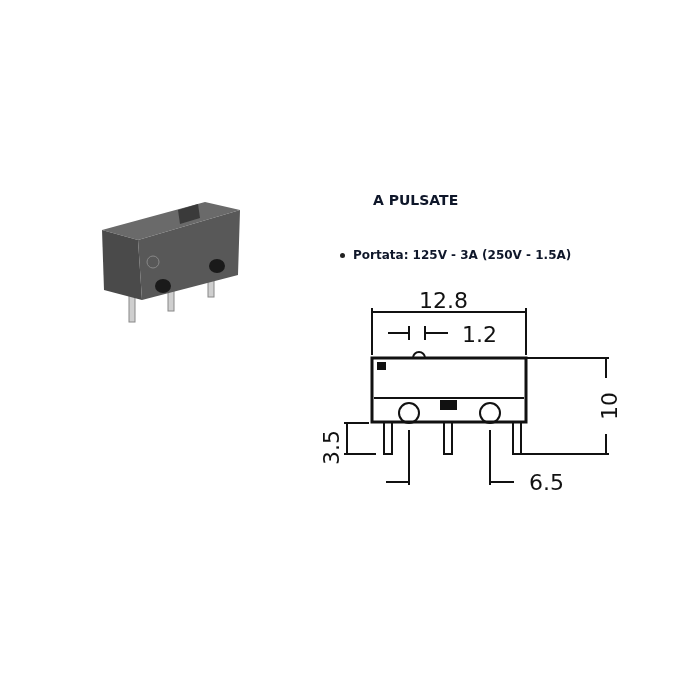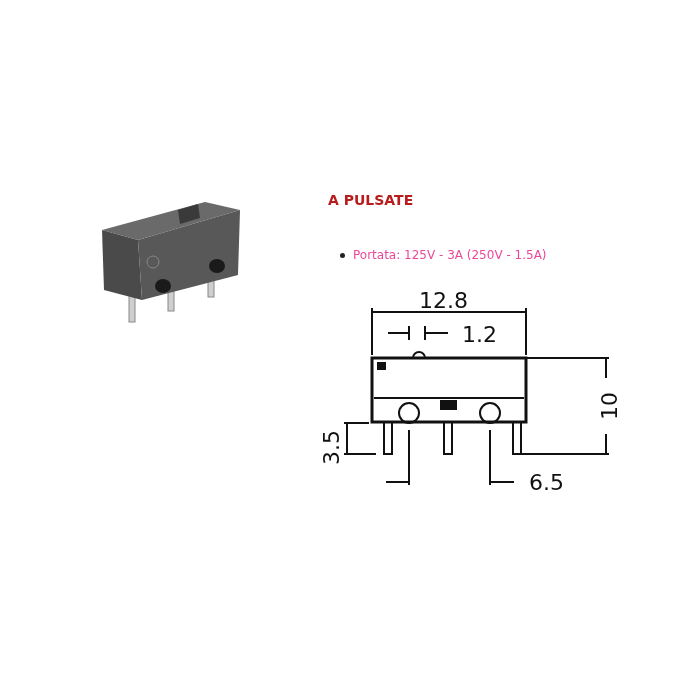--- a/index.html
+++ b/index.html
@@ -1,21 +1,21 @@
 <!DOCTYPE html>
 <html><head>
 <meta charset="utf-8">
 <style>
   html, body { margin:0; padding:0; background:#ffffff; }
   body { width:700px; height:700px; position:relative; overflow:hidden; font-family:"DejaVu Sans", sans-serif; }
   .photo { position:absolute; left:90px; top:190px; width:160px; height:150px; }
   .title { position:absolute; left:328px; top:192px; font-weight:bold; font-size:14px; line-height:17px; }
   .title .l1 { color:#8b0a0a; }
-  .title .l2 { color:#b91c1c; }
-  .spec { position:absolute; left:340px; top:248px; font-size:12px; font-weight:normal; color:#ec4899; }
+  .title .l2 { color:#0f172a;margin-left:45px; }
+  .spec { position:absolute; left:340px; top:248px; font-size:12px; font-weight:bold; color:#0f172a; }
   .spec .bullet { display:inline-block; width:5px; height:5px; border-radius:50%; background:#222; margin-right:8px; vertical-align:middle; }
   .drawing { position:absolute; left:314px; top:280px; width:310px; height:220px; }
   .dim { font-family:"DejaVu Sans", sans-serif; font-size:22px; fill:#111; }
 </style>
 </head>
 <body>
 
 <div class="photo">
   <svg width="160" height="150" viewBox="0 0 160 150">
 

